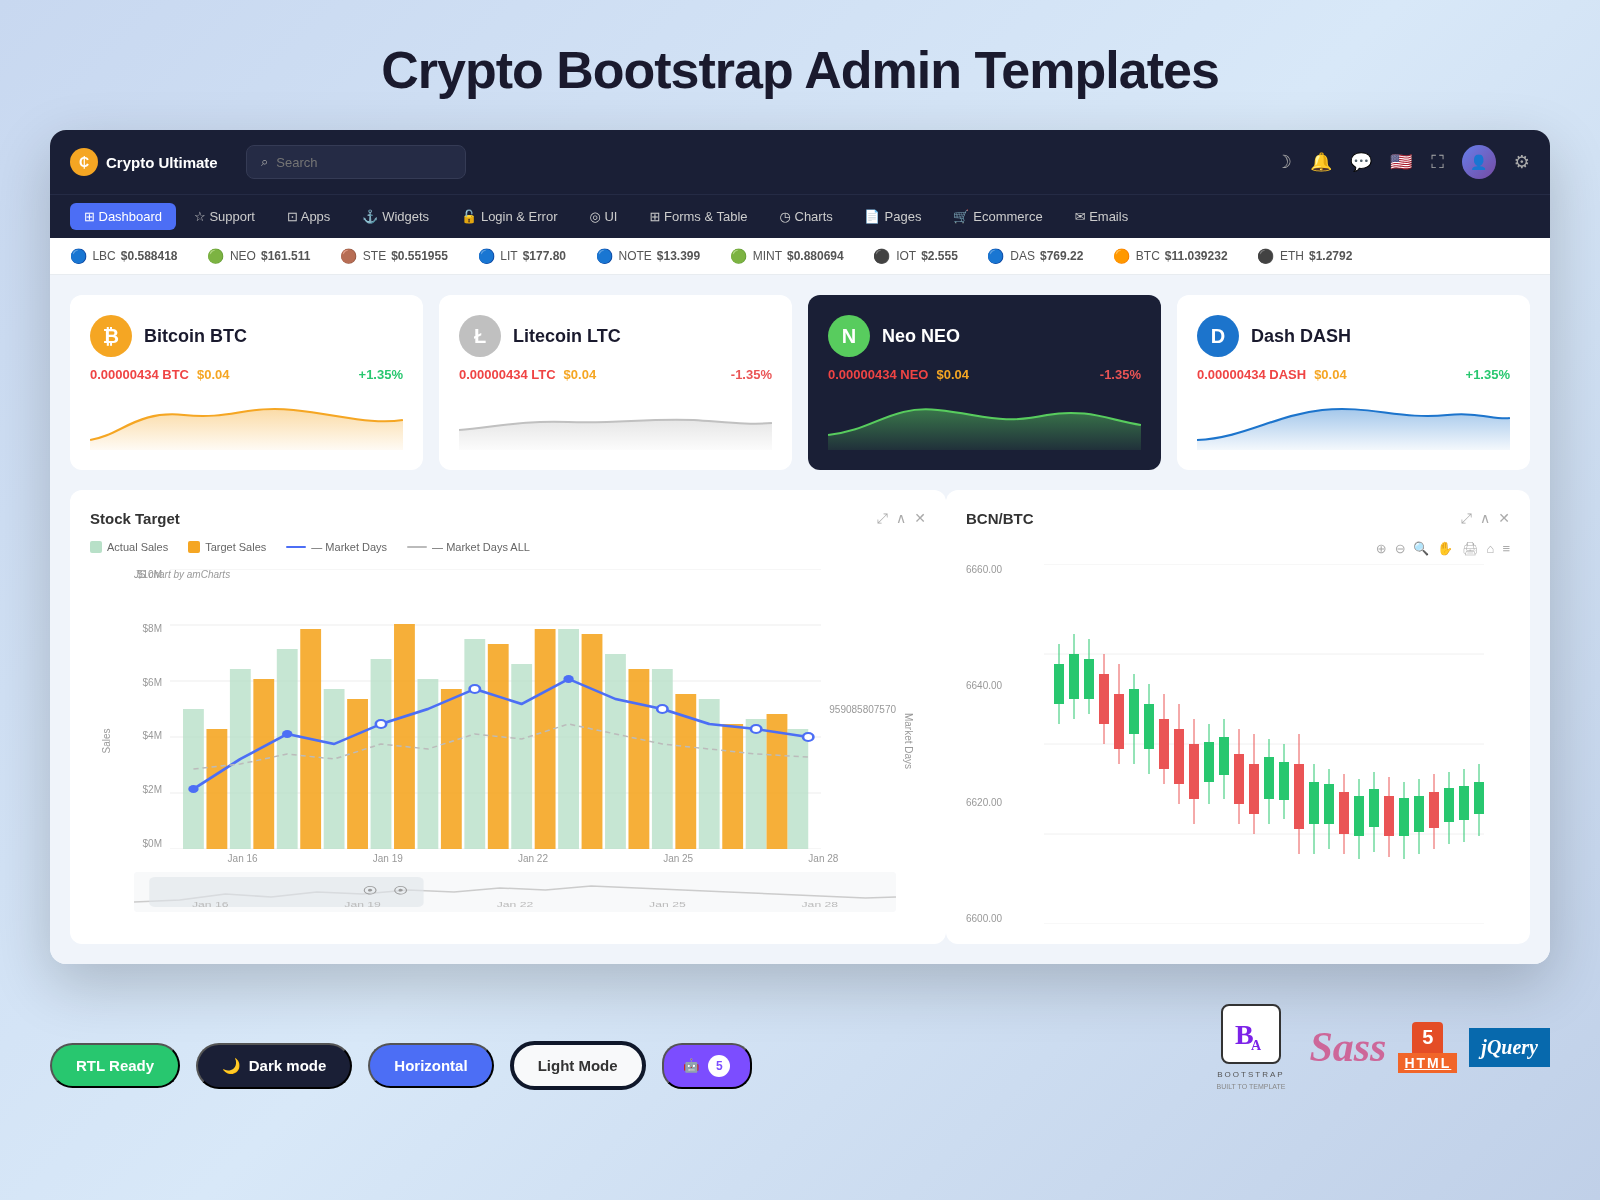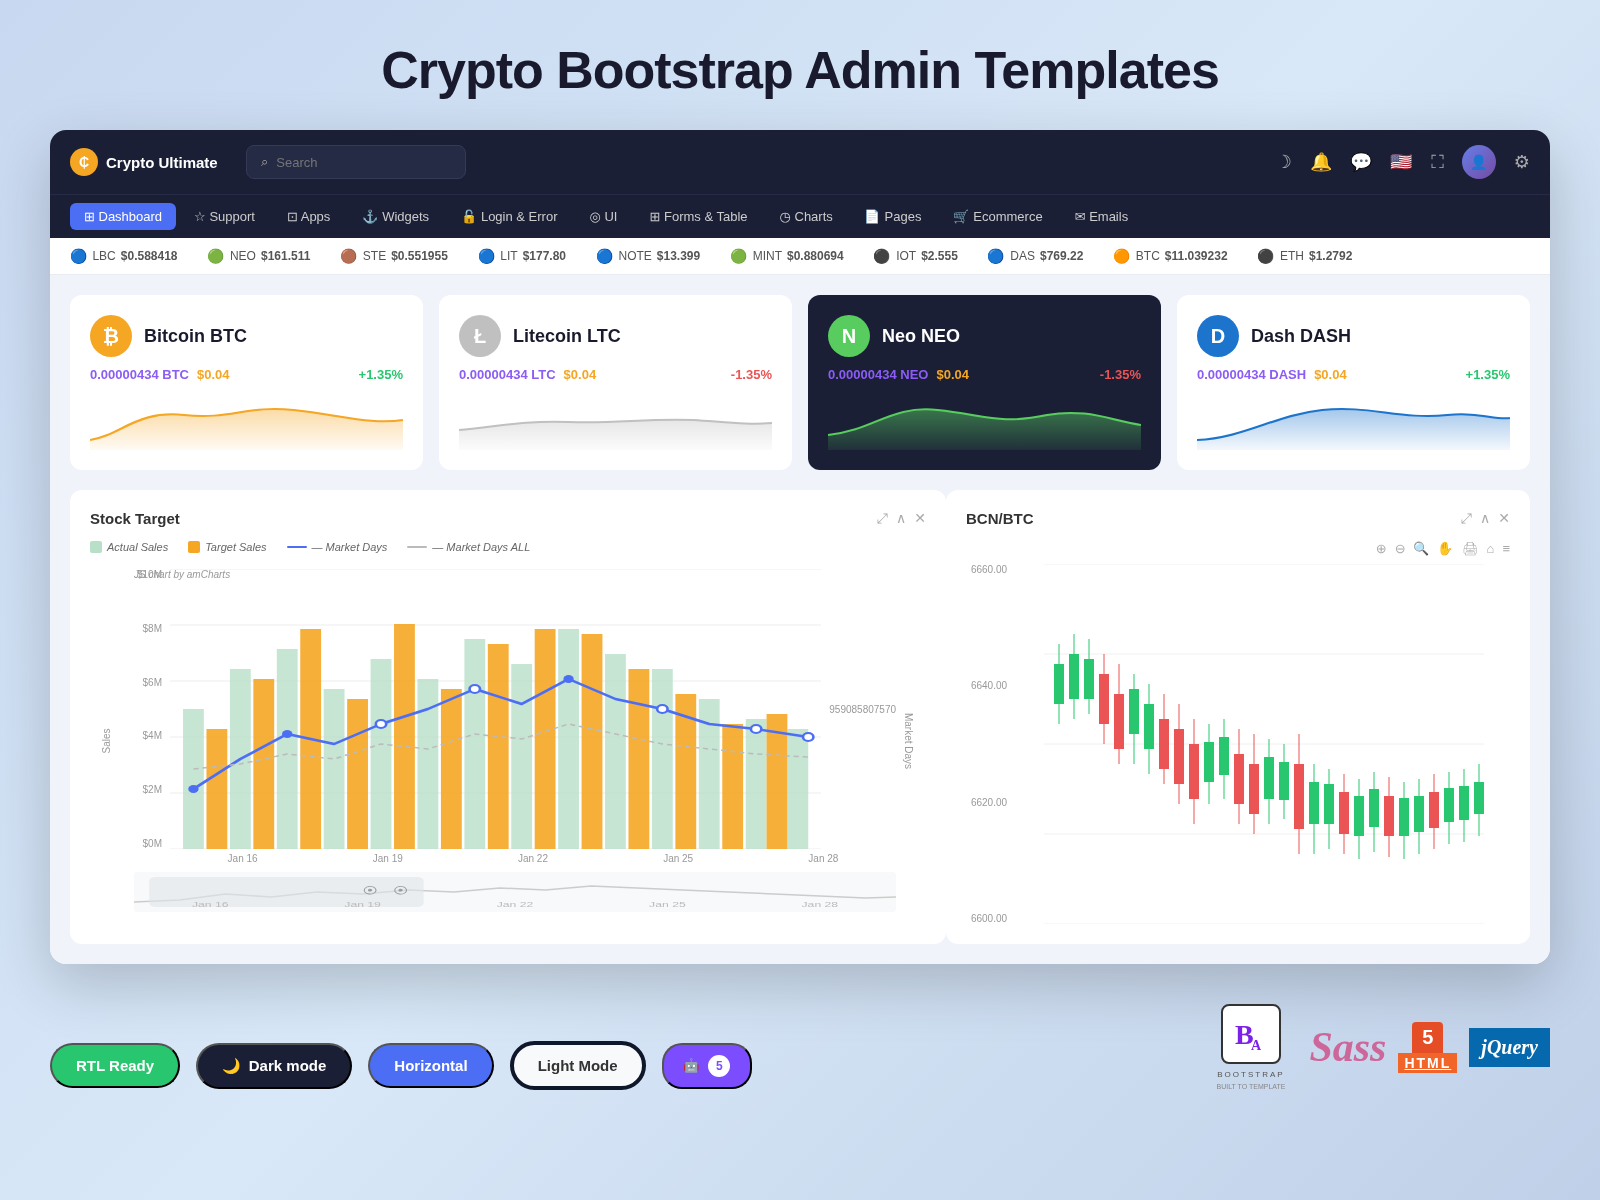--- a/index.html
+++ b/index.html
@@ -203,21 +203,21 @@
 
     .crypto-values {
       display: flex;
       align-items: center;
       gap: 8px;
       margin-bottom: 8px;
     }
     .crypto-amount {
       font-size: 13px;
       font-weight: 600;
-      color: #8b5cf6;
+      color: #ef4444;
     }
     .crypto-usd {
       font-size: 13px;
       color: #f5a623;
       font-weight: 600;
     }
     .crypto-change {
       margin-left: auto;
       font-size: 13px;
       font-weight: 600;
@@ -265,21 +265,20 @@
       gap: 8px;
       color: #aaa;
       font-size: 14px;
     }
 
     .chart-legend {
       display: flex;
       gap: 20px;
       margin-bottom: 10px;
       flex-wrap: wrap;
-      font-style: italic;
     }
     .legend-item {
       display: flex;
       align-items: center;
       gap: 5px;
       font-size: 11px;
       color: #666;
     }
     .legend-dot {
       width: 12px;
@@ -714,21 +713,21 @@
           <span>⊕</span>
           <span>⊖</span>
           <span>🔍</span>
           <span>✋</span>
           <span>🖨</span>
           <span>⌂</span>
           <span>≡</span>
         </div>
         <div style="position:relative; height:360px; display:flex;">
 
-          <div style="display:flex; flex-direction:column; justify-content:space-between; font-size:10px; color:#999; padding-right:6px; min-width:52px; align-items:center;">
+          <div style="display:flex; flex-direction:column; justify-content:space-between; font-size:10px; color:#999; padding-right:6px; min-width:52px; align-items:flex-start;">
             <span>6660.00</span>
             <span>6640.00</span>
             <span>6620.00</span>
             <span>6600.00</span>
           </div>
           <div style="flex:1; position:relative;">
             <svg viewBox="0 0 440 360" width="100%" height="100%">
 
               <line x1="0" y1="0" x2="440" y2="0" stroke="#f0f0f0" stroke-width="1"></line>
               <line x1="0" y1="90" x2="440" y2="90" stroke="#f0f0f0" stroke-width="1"></line>

